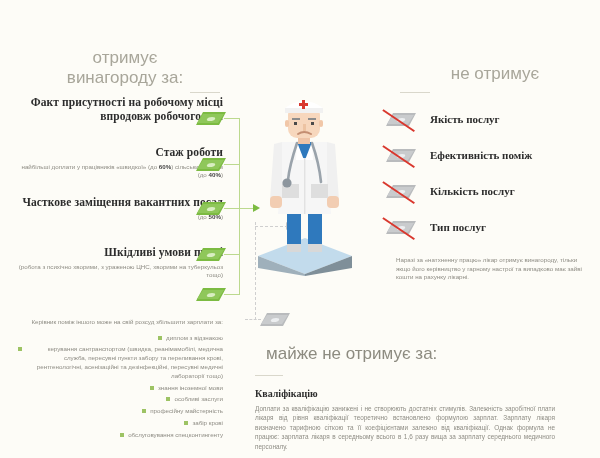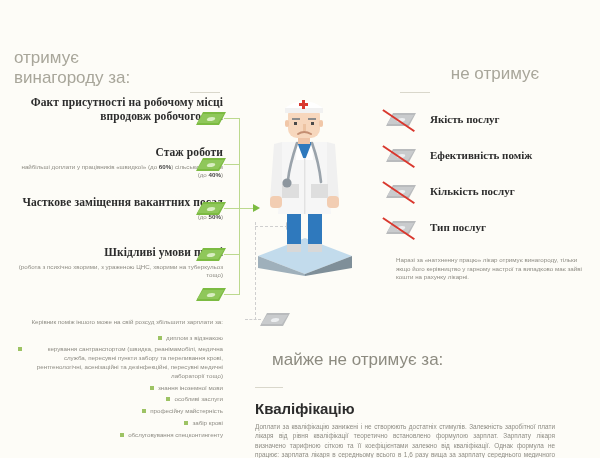--- a/index.html
+++ b/index.html
@@ -29,21 +29,21 @@
     position:absolute;right:16px;top:8px;width:18px;height:12px;
     background:linear-gradient(to bottom,#1e7fc4 0 50%,#f5d211 50% 100%);
   }
 
   
   .col-head{
     font-family:"Liberation Sans",sans-serif;
     font-size:17px;line-height:20px;color:#a8a69a;font-weight:400;
     position:absolute;
   }
-  .col-head.left{left:14px;top:48px;width:190px;text-align:left;}
+  .col-head.left{left:30px;top:48px;width:190px;text-align:center;}
   .col-head.right{left:400px;top:64px;width:190px;text-align:center;}
   .head-rule{position:absolute;height:1px;background:#d9d7cb;}
 
   
   .left-col{position:absolute;left:18px;top:96px;width:205px;text-align:right;}
   .lrow{margin-bottom:6px;}
   .lrow .ttl{
     font-family:"Liberation Serif",serif;font-weight:bold;
     font-size:11.5px;line-height:13.5px;color:#2c2c2c;letter-spacing:.1px;
   }
@@ -107,27 +107,27 @@
     position:absolute;left:396px;top:256px;width:192px;
     font-size:6.2px;line-height:8.6px;color:#8e8c84;
   }
 
   
   .doctor{position:absolute;left:252px;top:96px;width:106px;height:180px;}
 
   
   .bottom{position:absolute;left:255px;top:333px;width:300px;}
   .bottom h2{
-    margin:17px;font-weight:400;font-size:17px;color:#8d8b80;
+    margin:11px;font-weight:400;font-size:17px;color:#8d8b80;
     font-family:"Liberation Sans",sans-serif;
   }
   .bottom .rule{width:28px;height:1px;background:#d9d7cb;margin:6px 0 9px 0;}
   .bottom h3{
-    margin:12px 0 5px 0;font-family:Liberation Sans, sans-serif;
-    font-size:15px;color:#2c2c2c;font-weight:bold;
+    margin:12px 0 5px 0;font-family:Liberation Serif, serif;
+    font-size:10px;color:#2c2c2c;font-weight:bold;
   }
   .bottom p{
     margin:0;font-size:6.4px;line-height:9.4px;color:#8e8c84;text-align:justify;
   }
 </style>
 </head>
 <body>
 
 <div class="root">
 

